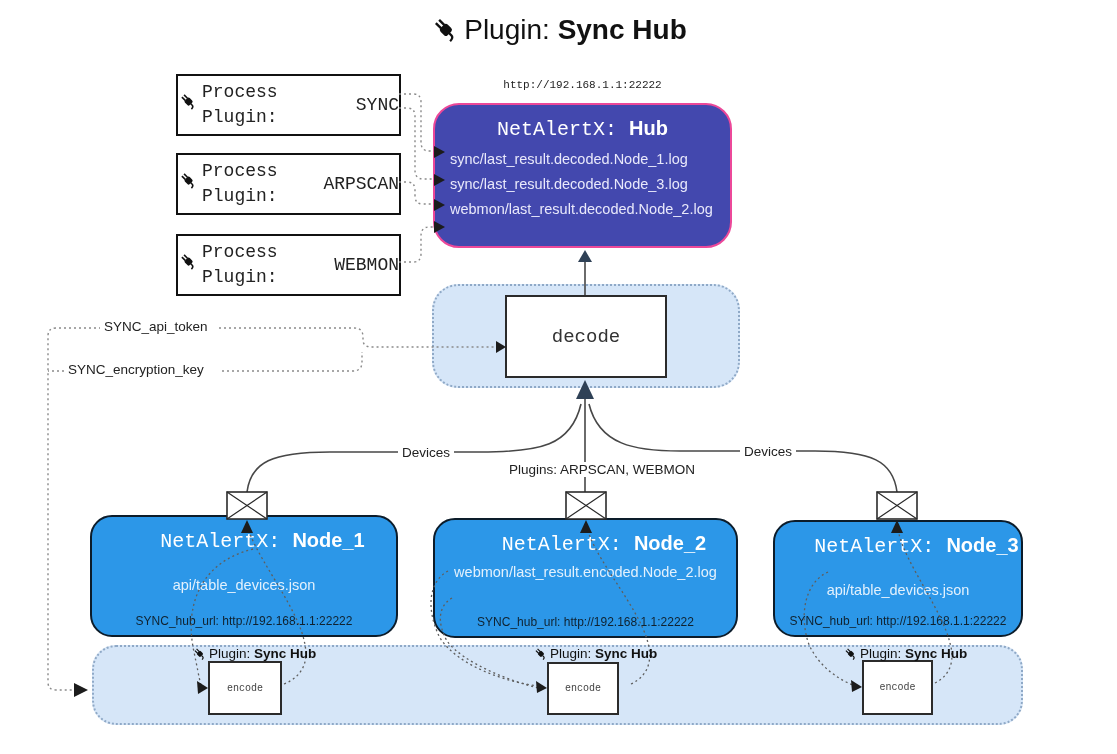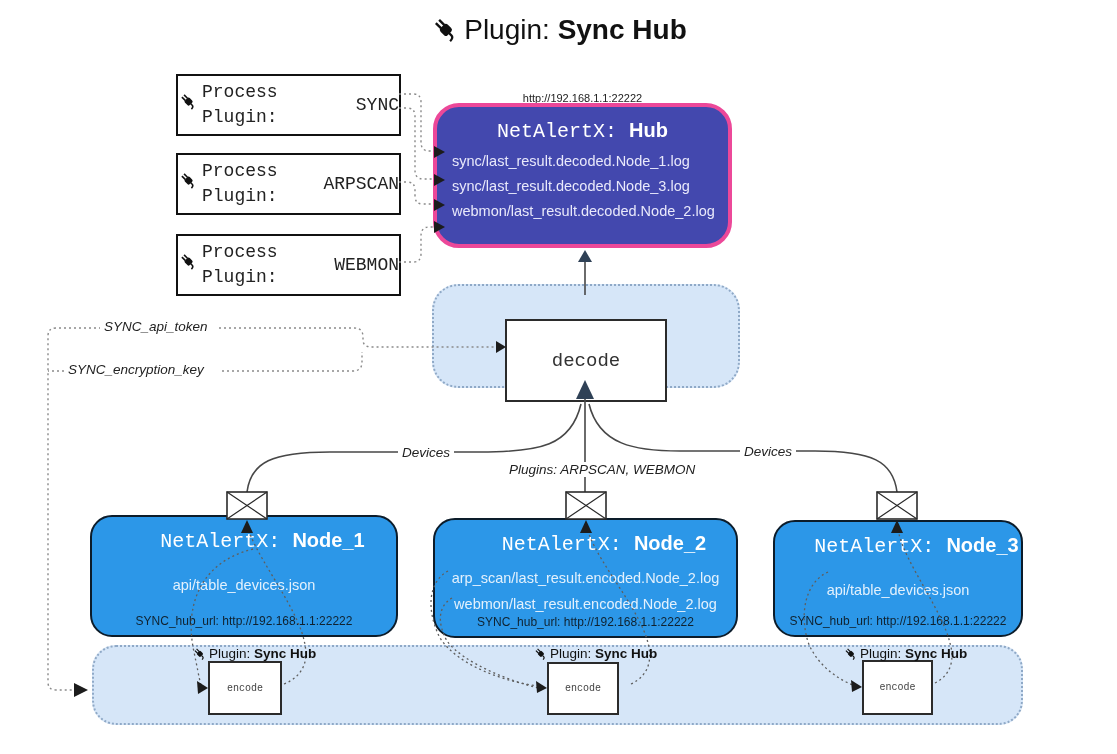--- a/index.html
+++ b/index.html
@@ -13,39 +13,39 @@
   .icon-plug{display:inline-block;vertical-align:-5px;margin-right:4px;color:#111;}
 
   
   .pbox{position:absolute;left:176px;width:221px;height:58px;background:#fff;
         border:2px solid #111;display:flex;flex-direction:row;align-items:center;
         justify-content:center;font-family:"Liberation Mono","DejaVu Sans Mono",monospace;
         font-size:18px;color:#222;z-index:2;line-height:25px;}
   .pbox .row{display:flex;align-items:center;}
 
   
-  .hub-url{position:absolute;left:433px;top:92px;width:299px;text-align:center;
-           font-size:11px;color:#222;z-index:2;}
+  .hub-url{position:absolute;left:433px;top:79px;width:299px;text-align:center;
+           font-size:11px;color:#222;z-index:2;font-family:Liberation Mono, monospace;}
   .hub{position:absolute;left:433px;top:103px;width:299px;height:145px;
-       background:var(--hub_fill);border:4px solid #ec4899;border-radius:26px;
+       background:var(--hub_fill);border:2px solid #ec4899;border-radius:26px;
        box-sizing:border-box;z-index:2;padding-top:9px;}
   .hub-title{ text-align:center;font-family:"Liberation Mono","DejaVu Sans Mono",monospace;
        font-size:20px;color:#fff;line-height:28px;margin-bottom:3px;}
   .hub-title b{font-family:"Liberation Sans",sans-serif;font-weight:bold;}
   .hub-line{padding-left:15px;font-size:14.5px;color:var(--hub_text);line-height:25px;white-space:nowrap;}
   .hub-line b{font-weight:normal;}
 
   
   .panel{position:absolute;background:var(--panel_fill);border:2px dotted var(--panel_border);
          border-radius:26px;box-sizing:border-box;z-index:1;}
   .decode-panel{left:432px;top:284px;width:308px;height:104px;}
   .iobox{position:absolute;background:#fff;border:2px solid #2b2b2b;box-sizing:border-box;
          display:flex;align-items:center;justify-content:center;
          font-family:"Liberation Mono","DejaVu Sans Mono",monospace;color:#333;z-index:2;}
-  .decode-box{left:505px;top:295px;width:162px;height:83px;font-size:19px;margin-top:24px;}
+  .decode-box{left:505px;top:295px;width:162px;height:83px;font-size:19px;}
   .encode-box{font-size:10px;color:#444;}
 
   
   .node{position:absolute;background:var(--node_fill);border:2px solid #0c1c2a;
         border-radius:22px;box-sizing:border-box;z-index:2;padding-top:9px;}
   .node-title{text-align:center;font-family:"Liberation Mono","DejaVu Sans Mono",monospace;
         font-size:20px;color:#fff;line-height:28px;padding-left:37px;}
   .node-title b{font-family:"Liberation Sans",sans-serif;font-weight:bold;}
   .node-file{text-align:center;font-size:14.5px;color:var(--node_text);line-height:26px;white-space:nowrap;}
   .node .gap{height:16px;}
@@ -53,21 +53,21 @@
         font-size:12px;color:#10222f;}
 
   
   .strip{left:92px;top:645px;width:931px;height:80px;border-radius:24px;}
   .enc-label{position:absolute;top:646px;font-size:13.5px;color:#111;z-index:6;white-space:nowrap;}
   .enc-label b{font-weight:bold;}
   .enc-label .icon-plug{vertical-align:-3px;margin-right:2px;}
 
   
   .edge-label{position:absolute;background:#fff;padding:0 4px;font-size:13.5px;color:#222;
-              z-index:6;white-space:nowrap;font-style:italic;}
+              z-index:6;white-space:nowrap;}
 
   
   .overlay{position:absolute;left:0;top:0;z-index:5;pointer-events:none;}
   .solid{fill:none;stroke:#474747;stroke-width:1.6;}
   .dotgray{fill:none;stroke:#8a8a8a;stroke-width:1.4;stroke-dasharray:2 3;}
   .dotdark{fill:none;stroke:#5e5e5e;stroke-width:1.3;stroke-dasharray:2 3;}
   .ah{fill:#1c1c1c;stroke:none;}
   .ah-big{fill:#2f4156;stroke:none;}
   .env{fill:#fff;stroke:#2b2b2b;stroke-width:1.6;}
 </style>
@@ -157,21 +157,20 @@
   <div class="edge-label" style="left:505px;top:462px;">Plugins: ARPSCAN, WEBMON</div>
 
   <div class="node" style="left:90px;top:515px;width:308px;height:122px;">
     <div class="node-title"><span>NetAlertX:</span> <b>Node_1</b></div>
     <div class="gap"></div>
     <div class="node-file">api/table_devices.json</div>
     <div class="node-footer">SYNC_hub_url: http://192.168.1.1:22222</div>
   </div>
   <div class="node" style="left:433px;top:518px;width:305px;height:120px;">
     <div class="node-title"><span>NetAlertX:</span> <b>Node_2</b></div>
-    <div class="node-file" style="margin-top:6px;">arp_scan/last_result.encoded.Node_2.log</div>
     <div class="node-file">webmon/last_result.encoded.Node_2.log</div>
     <div class="node-footer">SYNC_hub_url: http://192.168.1.1:22222</div>
   </div>
   <div class="node" style="left:773px;top:520px;width:250px;height:117px;">
     <div class="node-title"><span>NetAlertX:</span> <b>Node_3</b></div>
     <div class="gap"></div>
     <div class="node-file">api/table_devices.json</div>
     <div class="node-footer">SYNC_hub_url: http://192.168.1.1:22222</div>
   </div>
 

